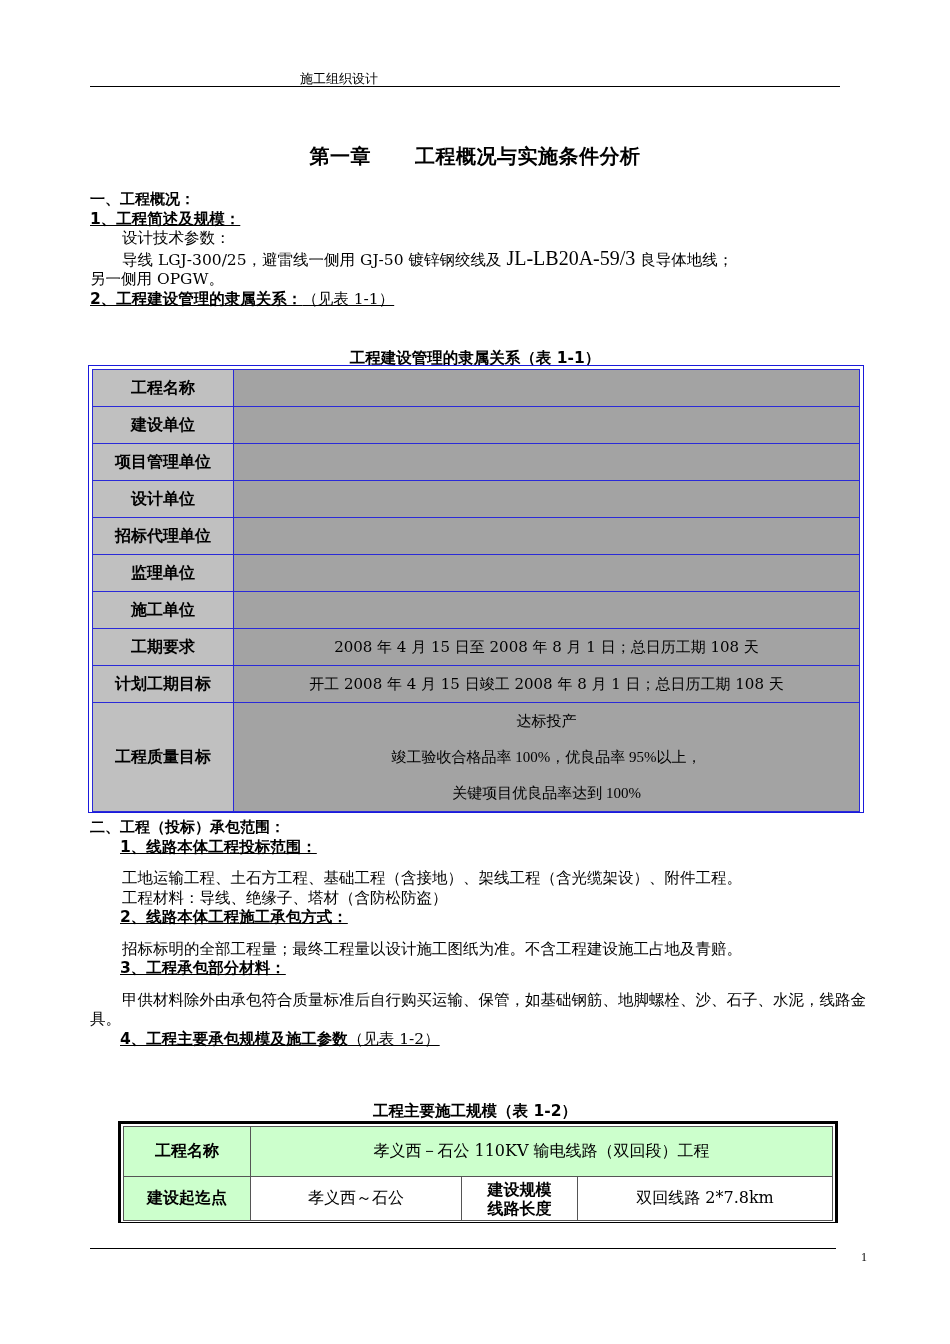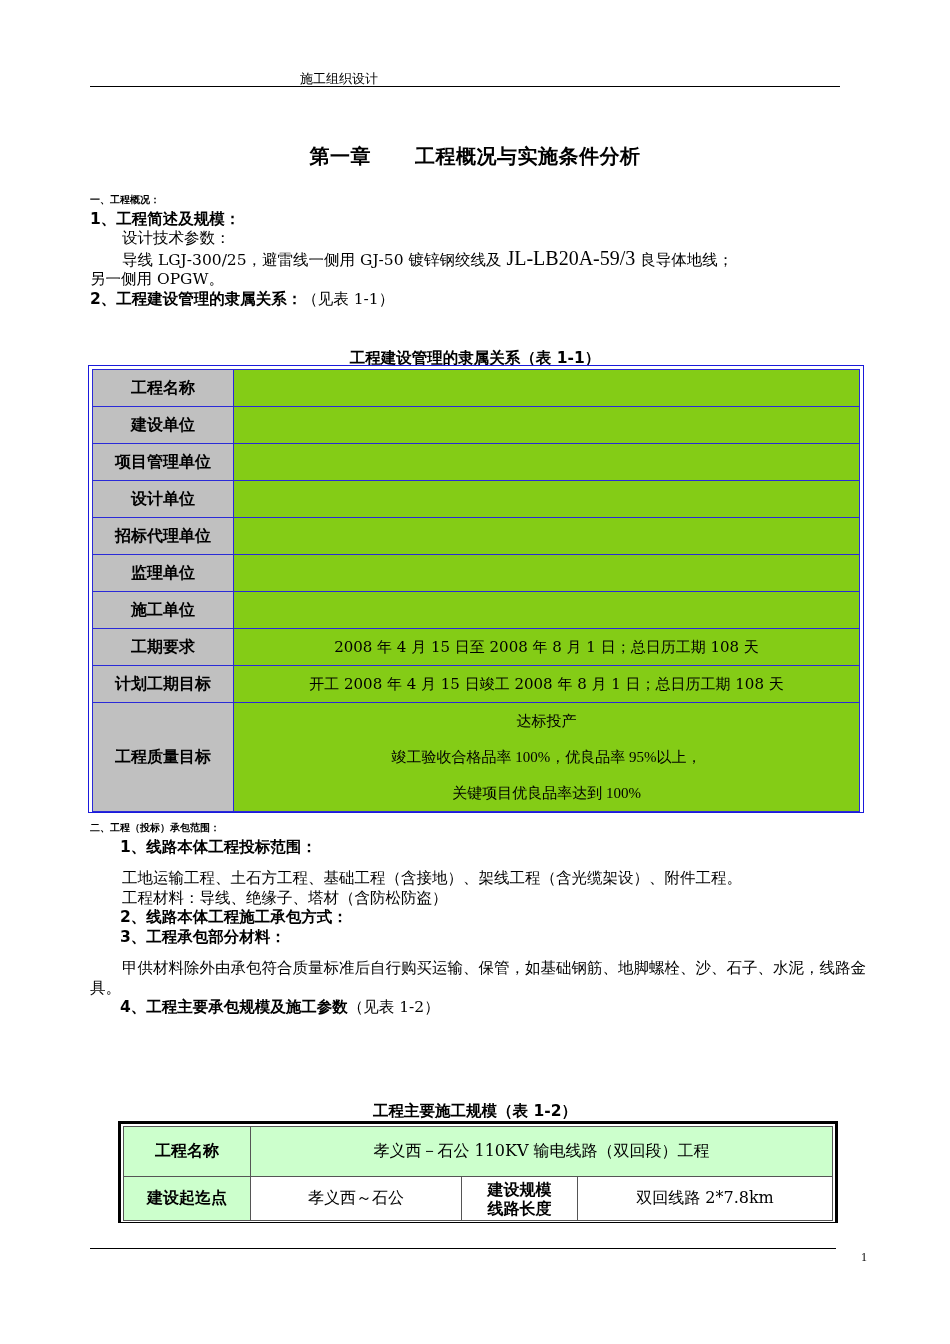--- a/index.html
+++ b/index.html
@@ -7,36 +7,36 @@
          font-family: "DejaVu Serif", "Liberation Serif", serif; color: #000; }
   .page-header-text { position: absolute; left: 300px; top: 70px; font-size: 13px;
          font-family: "DejaVu Sans", "Liberation Sans", sans-serif; }
   .header-rule { position: absolute; left: 90px; top: 86px; width: 750px; height: 0;
          border-top: 1.5px solid #000; }
   .chapter-title { position: absolute; left: 0; width: 950px; top: 143px; text-align: center;
          font-size: 20px; font-weight: bold; font-family: "DejaVu Sans", "Liberation Sans", sans-serif; letter-spacing: 0.5px; }
   .chapter-title .gap { display: inline-block; width: 44px; }
   .content { position: absolute; left: 90px; top: 190px; width: 780px; }
   .line { font-size: 15.5px; line-height: 19.5px; white-space: nowrap; }
-  .h1 { font-weight: bold; font-family: "DejaVu Sans", "Liberation Sans", sans-serif; font-size: 10px; }
-  .h2 { font-weight: bold; font-family: "DejaVu Sans", "Liberation Sans", sans-serif; font-size: 15.5px; }
+  .h1 { font-weight: bold; font-family: "DejaVu Sans", "Liberation Sans", sans-serif; font-size: 15px; }
+  .h2 { font-weight: bold; font-family: "DejaVu Sans", "Liberation Sans", sans-serif; font-size: 15.5px; text-decoration: underline; }
   .ind { padding-left: 32px; }
   .ind2 { padding-left: 30px; }
   .wrap { white-space: normal; margin-top: 12px; }
   .latin { font-family: "Liberation Serif", serif; font-size: 20px; }
   .norm { font-weight: normal; font-family: "DejaVu Serif", serif; }
   .table-caption { position: absolute; left: 0; width: 950px; text-align: center; font-weight: bold;
          font-family: "DejaVu Sans", "Liberation Sans", sans-serif; font-size: 15.5px; }
   .t1-wrap { position: absolute; left: 88px; top: 365px; width: 776px; height: 448px;
         border: 1.5px solid #1a1adb; box-sizing: border-box; padding: 3px; }
   table.grid { width: 100%; border-collapse: collapse; }
   table.grid td { border: 1.5px solid #2a2ad8; padding: 0; font-size: 16px; text-align: center; }
   table.grid td.lbl { background: #c0c0c0; width: 140px; font-weight: bold;
         font-family: "DejaVu Sans", "Liberation Sans", sans-serif; font-size: 16px; }
-  table.grid td.val { background: #84cc16; font-size: 15px; }
+  table.grid td.val { background: #a3a3a3; font-size: 15px; }
   .qline { line-height: 36px; font-family: Liberation Serif, serif; }
   
   .t2-wrap { position: absolute; left: 118px; top: 1121px; width: 720px; height: 102px;
         border: 3px solid #000; border-bottom-width: 1.5px; box-sizing: border-box; padding: 2px; }
   table.grid2 { width: 100%; border-collapse: collapse; }
   table.grid2 td { border: 1px solid #555; padding: 0; text-align: center; font-size: 16px; }
   table.grid2 td.lbl { font-weight: bold; font-family: "DejaVu Sans", "Liberation Sans", sans-serif; background: #ccffcc; width: 126px; }
   table.grid2 td.green { background: #ccffcc; }
   table.grid2 td.bold { font-weight: bold; font-family: "DejaVu Sans", "Liberation Sans", sans-serif; line-height: 19px; }
   .footer-rule { position: absolute; left: 90px; top: 1248px; width: 746px; height: 0;
@@ -114,20 +114,21 @@
     </tbody>
   </table>
 </div>
 
 <div class="content" style="top:818px;">
   <div class="line h1">二、工程（投标）承包范围：</div>
   <div class="line h2 ind2">1、线路本体工程投标范围：</div>
   <div class="line wrap" style="text-indent:32px; width:780px;">工地运输工程、土石方工程、基础工程（含接地）、架线工程（含光缆架设）、附件工程。</div>
   <div class="line ind">工程材料：导线、绝缘子、塔材（含防松防盗）</div>
   <div class="line h2 ind2">2、线路本体工程施工承包方式：</div>
+  <div class="line wrap" style="text-indent:32px; width:780px;">招标标明的全部工程量；最终工程量以设计施工图纸为准。不含工程建设施工占地及青赔。</div>
   <div class="line h2 ind2">3、工程承包部分材料：</div>
   <div class="line wrap" style="text-indent:32px; width:780px;">甲供材料除外由承包符合质量标准后自行购买运输、保管，如基础钢筋、地脚螺栓、沙、石子、水泥，线路金具。</div>
   <div class="line h2 ind2"><span>4、工程主要承包规模及施工参数</span><span class="norm">（见表 1-2）</span></div>
 </div>
 
 <div class="table-caption" style="top:1101px;">工程主要施工规模（表 1-2）</div>
 
 <div class="t2-wrap">
   <table class="grid2">
     <tbody>

